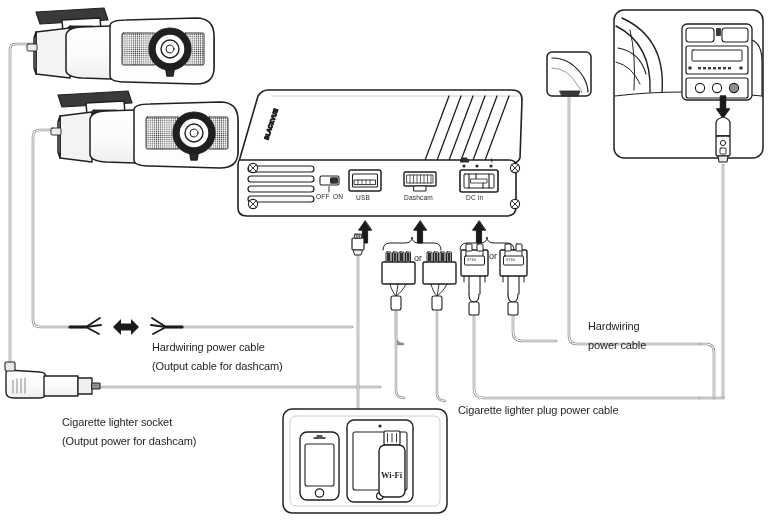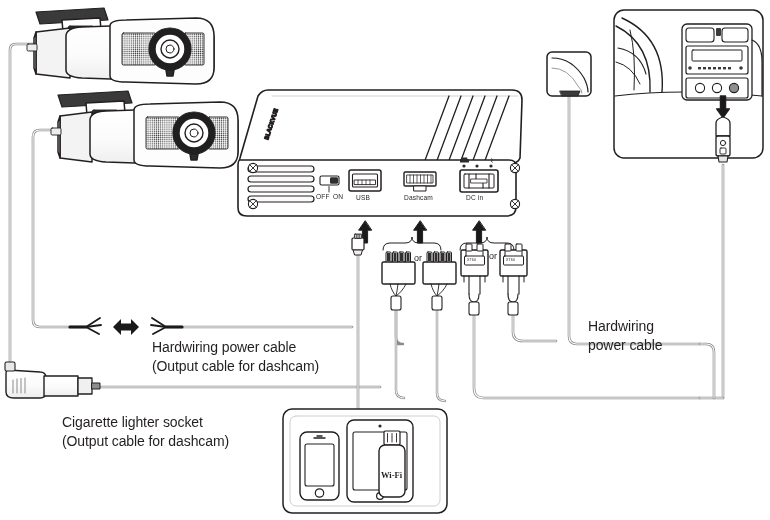--- a/index.html
+++ b/index.html
@@ -19,21 +19,21 @@
     position: absolute;
     left: 0;
     top: 0;
     width: 770px;
     height: 520px;
   }
   .cap {
     position: absolute;
     color: #231f20;
     font-family: "Liberation Sans", sans-serif;
-    font-size: 14px;
+    font-size: 11px;
     line-height: 19px;
     white-space: pre;
     letter-spacing: -0.1px;
   }
   #cap-hardwiring-out { left: 152px; top: 338px; }
   #cap-cig-socket     { left: 62px;  top: 413px; }
   #cap-hardwiring-r   { left: 588px; top: 317px; }
   #cap-cig-plug       { left: 458px; top: 401px; }
   .port-lbl {
     position: absolute;
@@ -493,25 +493,26 @@
         </g>
       </g>
 
     </g>
   </svg>
 
   <div class="cap" id="cap-hardwiring-out">Hardwiring power cable
 (Output cable for dashcam)</div>
 
   <div class="cap" id="cap-cig-socket">Cigarette lighter socket
-(Output cable for dashcam)</div>
+(Output power for dashcam)</div>
 
   <div class="cap" id="cap-hardwiring-r">Hardwiring
 power cable</div>
 
+  <div class="cap" id="cap-cig-plug">Cigarette lighter plug power cable</div>
 
   <div class="port-lbl" style="left:316px; top:193px;">OFF</div>
   <div class="port-lbl" style="left:333px; top:193px;">ON</div>
   <div class="port-lbl" style="left:356px; top:194px;">USB</div>
   <div class="port-lbl" style="left:404px; top:194px;">Dashcam</div>
   <div class="port-lbl" style="left:466px; top:194px;">DC in</div>
 
   <div class="orlbl" style="left:414px; top:253px;">or</div>
   <div class="orlbl" style="left:489px; top:251px;">or</div>
 

